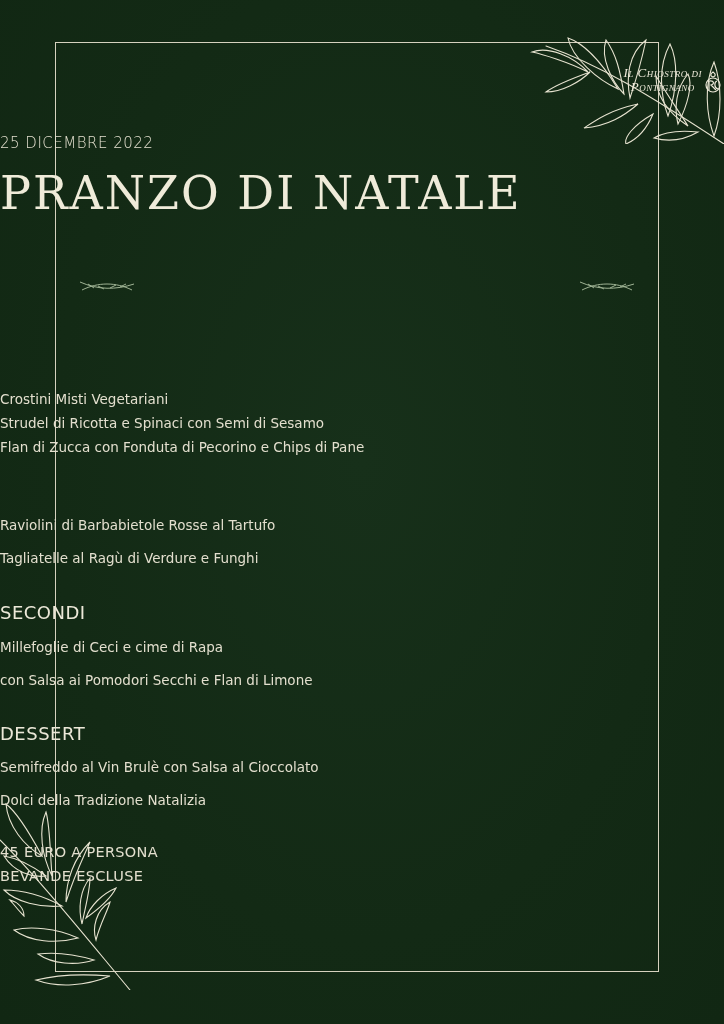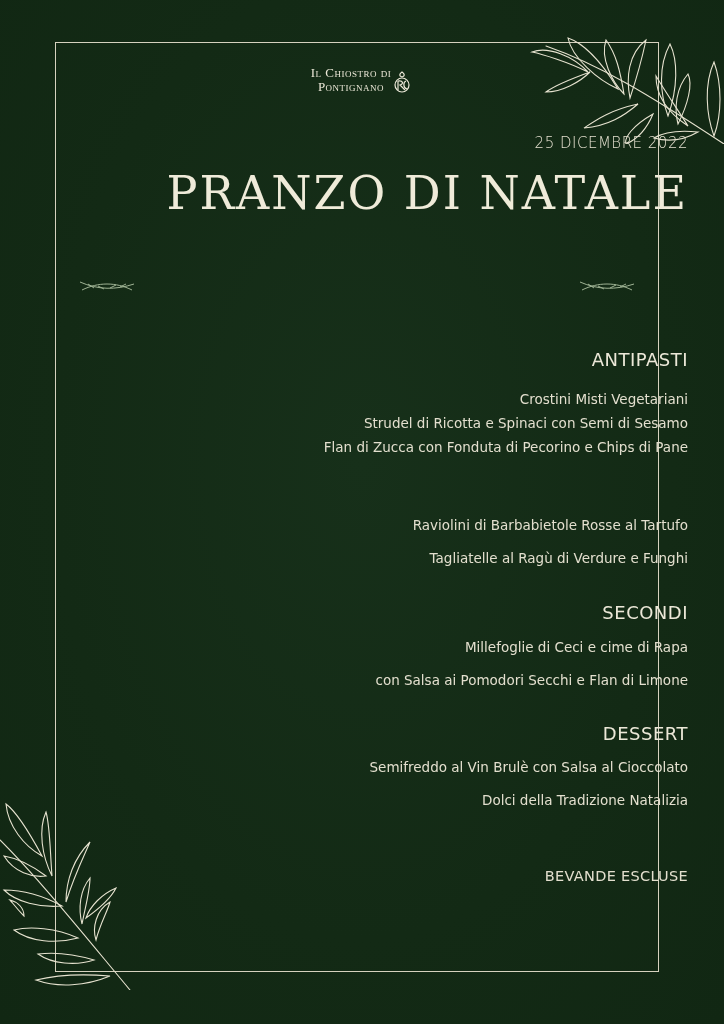--- a/index.html
+++ b/index.html
@@ -42,44 +42,45 @@
       top: 790px;
       width: 135px;
       height: 200px;
     }
     .brand {
       position: absolute;
       top: 66px;
       left: 0;
       width: 724px;
       display: flex;
-      justify-content: center;
+      justify-content: flex-end;
       align-items: center;
       gap: 0;
+      font-style: italic;
     }
     .brand-text {
       font-family: "Liberation Serif", serif;
       font-size: 13px;
       line-height: 14px;
       text-align: center;
       font-variant: small-caps;
       letter-spacing: 0.5px;
       color: #ece8d8;
     }
     .brand-line { display: block; }
     .brand-logo {
       width: 22px;
       height: 24px;
       margin-top: 4px;
     }
     .center {
       position: absolute;
       left: 0;
       width: 688px;
-      text-align: right;
+      text-align: left;
     }
     .date {
       top: 134px;
       font-size: 15px;
       letter-spacing: 0.5px;
       font-family: "DejaVu Sans", sans-serif;
       font-weight: 300;
       color: #e4e0cf;
     }
     .title {
@@ -179,31 +180,31 @@
     <path d="M2 6 C20 14 38 14 56 8"></path>
     <path d="M4 14 C20 6 38 6 54 14"></path>
     <path d="M10 8 L16 12 M20 10 L26 13 M32 12 L38 9 M42 11 L48 8"></path>
   </svg>
   <svg class="sprig-right" viewBox="0 0 58 20" fill="none" stroke="#9fb394" stroke-width="1">
     <path d="M2 6 C20 14 38 14 56 8"></path>
     <path d="M4 14 C20 6 38 6 54 14"></path>
     <path d="M10 8 L16 12 M20 10 L26 13 M32 12 L38 9 M42 11 L48 8"></path>
   </svg>
 
-  <div class="center section-title" style="top:349px">ANTIPASTI</div>
   <div class="center item" style="top:391px">Crostini Misti Vegetariani</div>
   <div class="center item" style="top:415px">Strudel di Ricotta e Spinaci con Semi di Sesamo</div>
   <div class="center item" style="top:439px">Flan di Zucca con Fonduta di Pecorino e Chips di Pane</div>
 
   <div class="center item" style="top:517px">Raviolini di Barbabietole Rosse al Tartufo</div>
   <div class="center item" style="top:550px">Tagliatelle al Ragù di Verdure e Funghi</div>
 
   <div class="center section-title" style="top:602px">SECONDI</div>
   <div class="center item" style="top:639px">Millefoglie di Ceci e cime di Rapa</div>
   <div class="center item" style="top:672px">con Salsa ai Pomodori Secchi e Flan di Limone</div>
 
   <div class="center section-title" style="top:723px">DESSERT</div>
   <div class="center item" style="top:759px">Semifreddo al Vin Brulè con Salsa al Cioccolato</div>
   <div class="center item" style="top:792px">Dolci della Tradizione Natalizia</div>
 
+  <div class="center price" style="top:844px">45 EURO A PERSONA</div>
   <div class="center drinks" style="top:868px">BEVANDE ESCLUSE</div>
 
 </div>
 
 </body></html>

